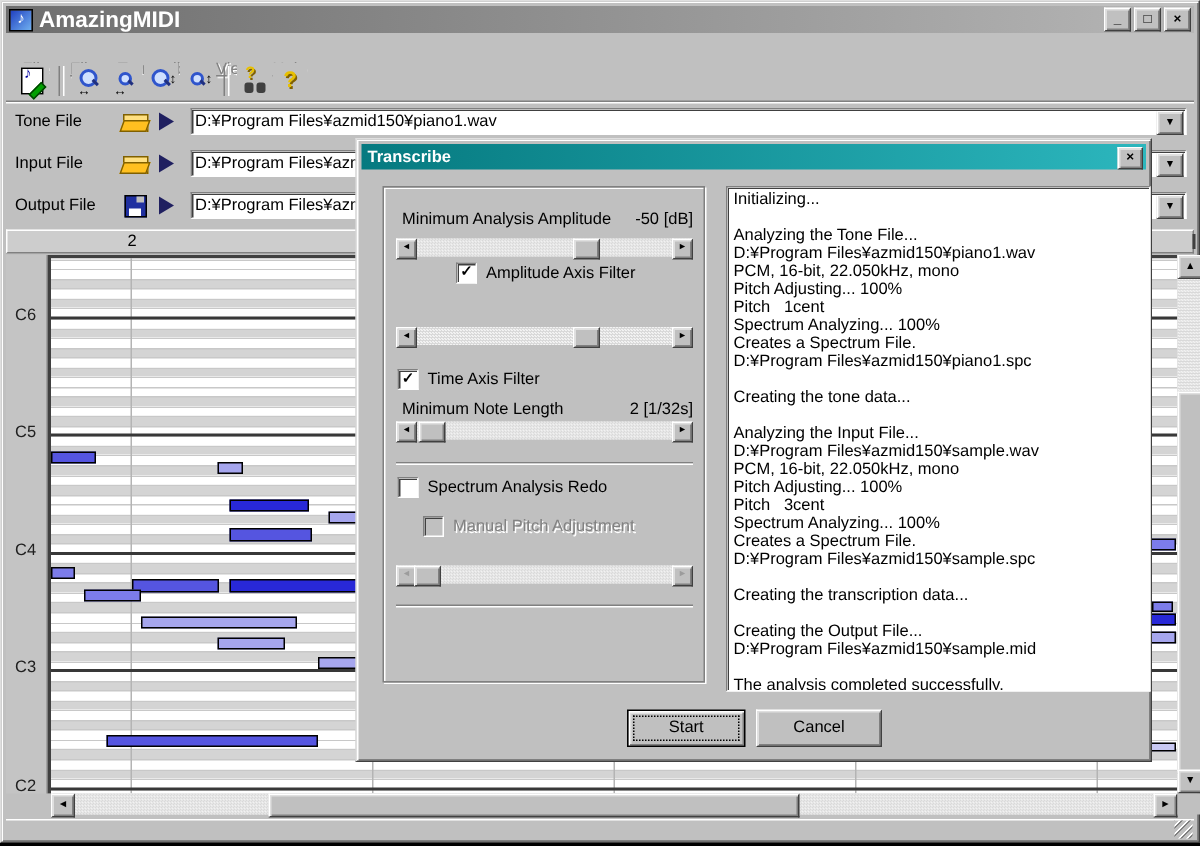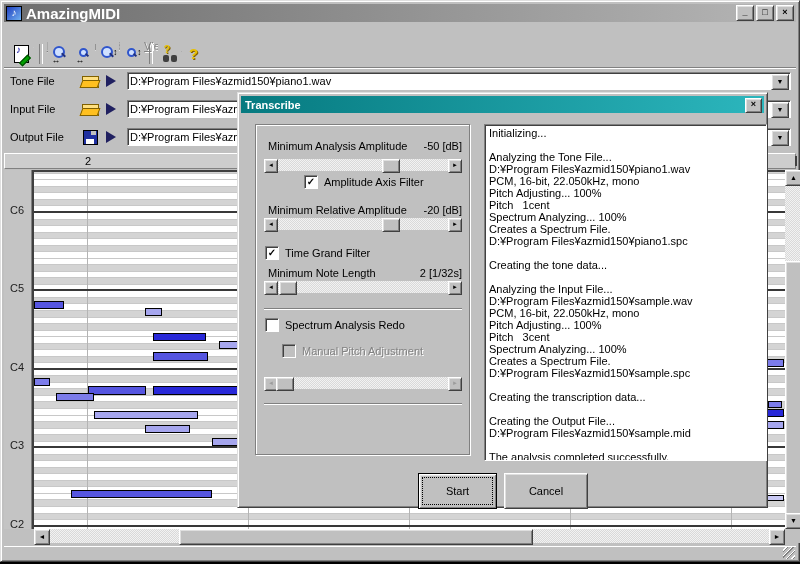--- a/index.html
+++ b/index.html
@@ -115,21 +115,21 @@
       box-shadow:inset 1px 1px 0 #404040;font-size:10px;line-height:11px;text-align:center;color:#000;font-weight:bold;}
   .cb.checked::after{content:"✓";}
   .cb.disabled{background:#c0c0c0;}
   .cb-label{font-size:11px;color:#000;margin-left:6px;white-space:nowrap;}
   .cb-label.disabled{color:#828282;text-shadow:1px 1px 0 #fff;}
   .dis-text{color:#828282;text-shadow:1px 1px 0 #fff;}
   .dcombo{position:absolute;height:18px;box-sizing:border-box;}
   .dcombo .val{position:absolute;left:3px;top:2px;font-size:11px;color:#000;white-space:nowrap;}
   .log{position:absolute;left:246px;top:31px;width:283px;height:337px;box-sizing:border-box;
        font-size:11px;line-height:12px;color:#000;white-space:pre;overflow:hidden;padding:2px 4px;}
-  .pbtn{position:absolute;height:36px;background:#c0c0c0;font-size:11px;color:#000;text-align:center;line-height:19px;
+  .pbtn{position:absolute;height:25px;background:#c0c0c0;font-size:11px;color:#000;text-align:center;line-height:19px;
         border:1px solid;border-color:#fff #404040 #404040 #fff;box-shadow:inset 1px 1px 0 #dfdfdf, inset -1px -1px 0 #808080;box-sizing:border-box;}
   .pbtn.default{border:1px solid #000;box-shadow:inset 1px 1px 0 #fff, inset -1px -1px 0 #808080, inset 2px 2px 0 #dfdfdf;}
   .pbtn.default::after{content:"";position:absolute;left:3px;top:3px;right:3px;bottom:3px;border:1px dotted #000;}
 </style>
 </head>
 <body>
 
 <div class="screen">
   <div class="win">
 
@@ -375,33 +375,29 @@
       <span class="sb-ar r left">◄</span>
       <span class="sb-thumb r" style="left: 117.86px;"></span>
       <span class="sb-ar r right">►</span>
     </div>
 
     <div class="cbrow" style="left:27px;top:82px;margin-left:39px;">
       <span class="cb checked"></span>
       <span class="cb-label">Amplitude Axis Filter</span>
     </div>
 
-    <div class="lbl-row" style="left:30px;top:111px;width:194px;">
-      <span>Minimum Relative Amplitude</span>
-      <span>-20 [dB]</span>
-    </div>
     <div class="hscroll checker" style="left:26px;top:125px;">
       <span class="sb-ar r left">◄</span>
       <span class="sb-thumb r" style="left: 117.86px;"></span>
       <span class="sb-ar r right">►</span>
     </div>
 
     <div class="cbrow" style="left:27px;top:153px;">
       <span class="cb checked"></span>
-      <span class="cb-label">Time Grand Filter</span>
+      <span class="cb-label">Time Axis Filter</span>
     </div>
 
     <div class="lbl-row" style="left:30px;top:174px;width:194px;">
       <span>Minimum Note Length</span>
       <span>2 [1/32s]</span>
     </div>
     <div class="hscroll checker" style="left:26px;top:188px;">
       <span class="sb-ar r left">◄</span>
       <span class="sb-thumb r" style="left: 15.16px;"></span>
       <span class="sb-ar r right">►</span>

